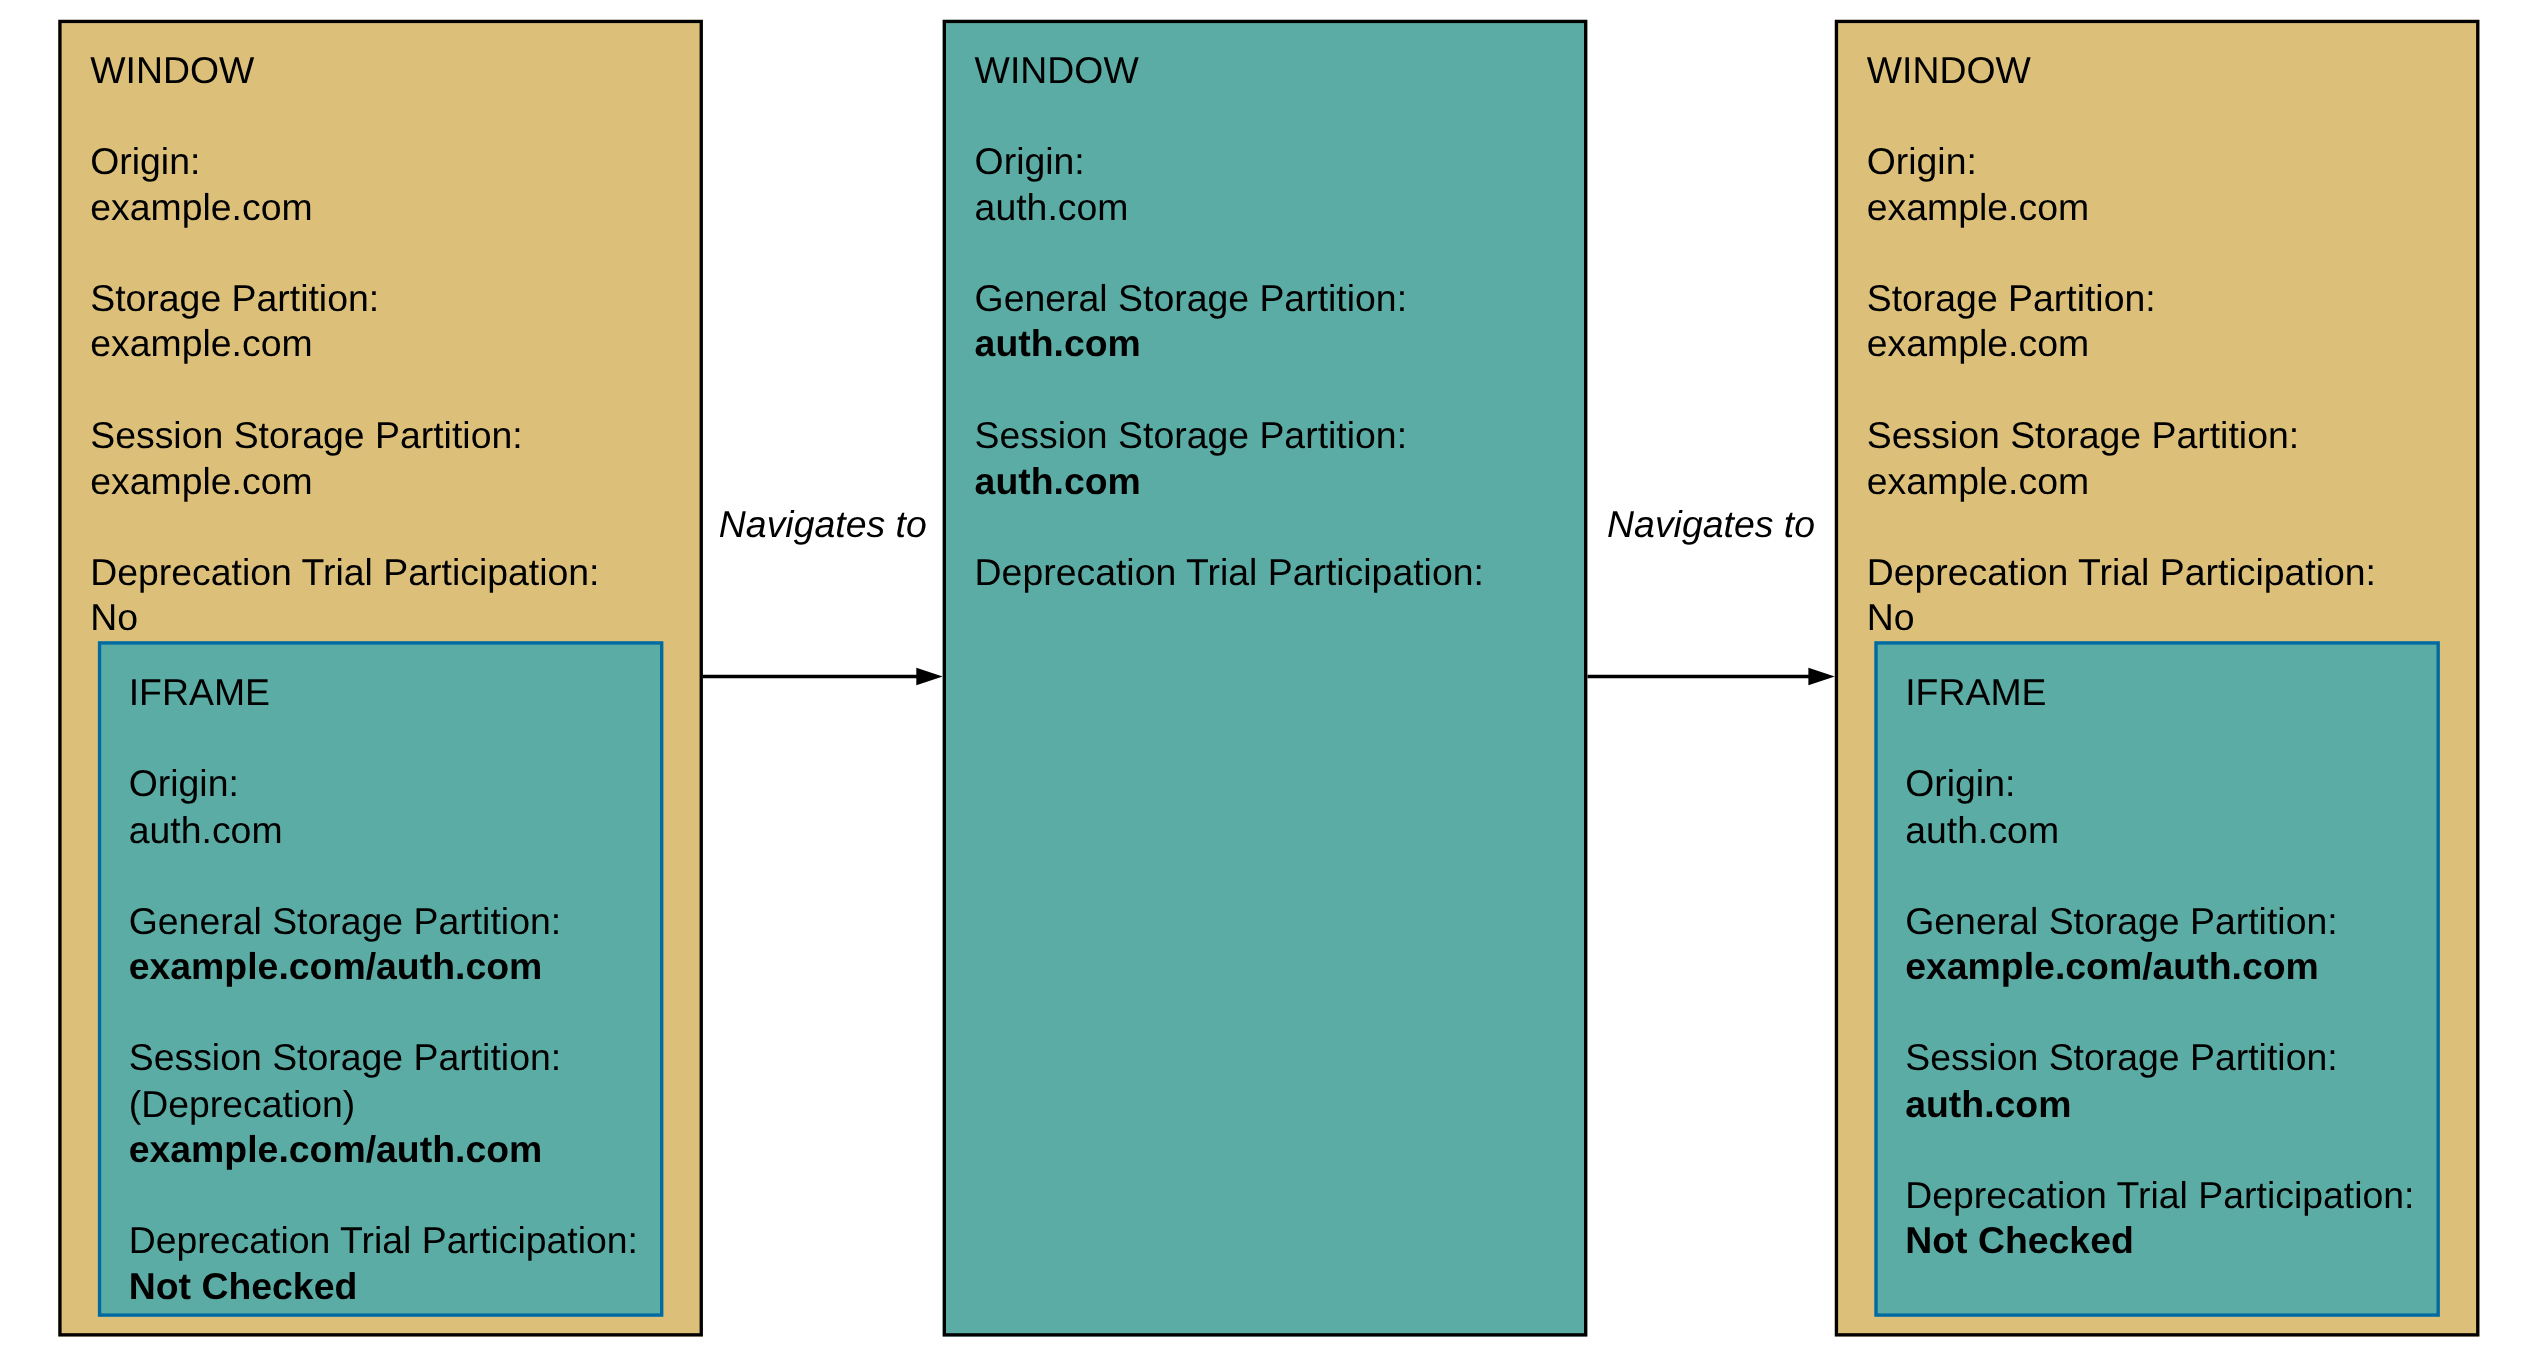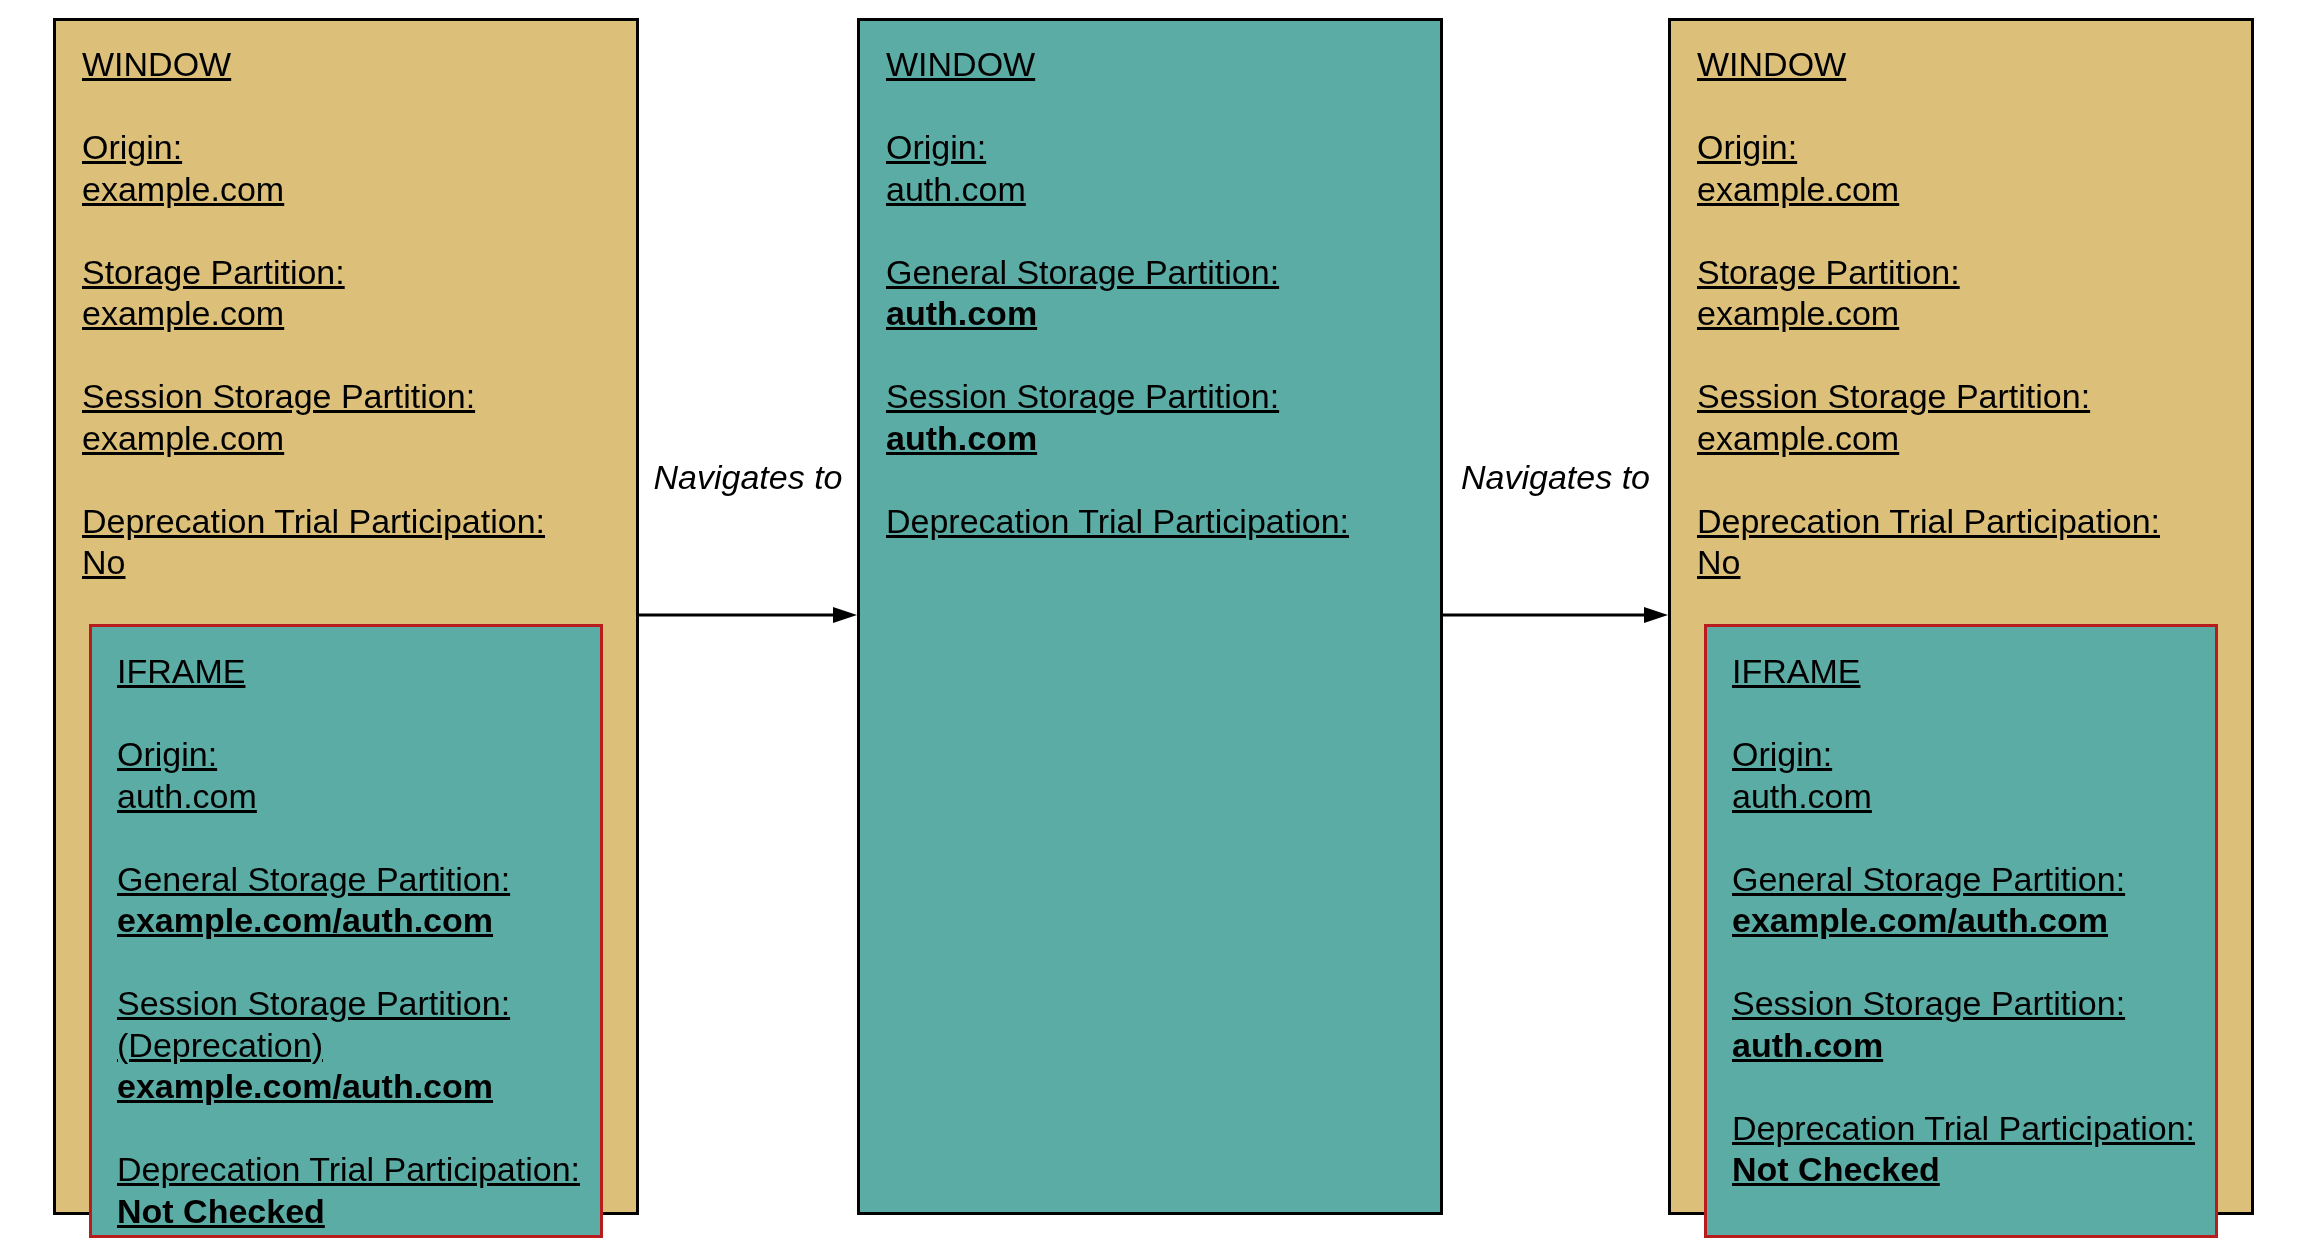--- a/index.html
+++ b/index.html
@@ -24,35 +24,33 @@
     border: 3px solid #000000;
     box-sizing: border-box;
   }
   .window.tan  { background: #dcc07a; }
   .window.teal { background: #5aaca4; }
   .win-left   { left: 53px;   width: 586px; }
   .win-middle { left: 857px;  width: 586px; }
   .win-right  { left: 1668px; width: 586px; }
   .content {
     padding: 23px 26px 0 26px;
-    text-decoration: underline;
   }
   .field { margin-top: 41.5px; }
   .line  { white-space: nowrap; }
   .bold  { font-weight: 700; }
   .iframe-box {
     position: absolute;
     top: 562px;
     left: 33px;
     width: 514px;
     height: 614px;
     background: #5aaca4;
-    border: 3px solid #b91c1c;
+    border: 3px solid #0369a1;
     box-sizing: border-box;
-    margin-top: 41px;
   }
   .iframe-box .content {
     padding: 24px 25px 0 25px;
   }
   .arrow-svg {
     position: absolute;
     top: 599px;
     height: 32px;
     display: block;
   }

